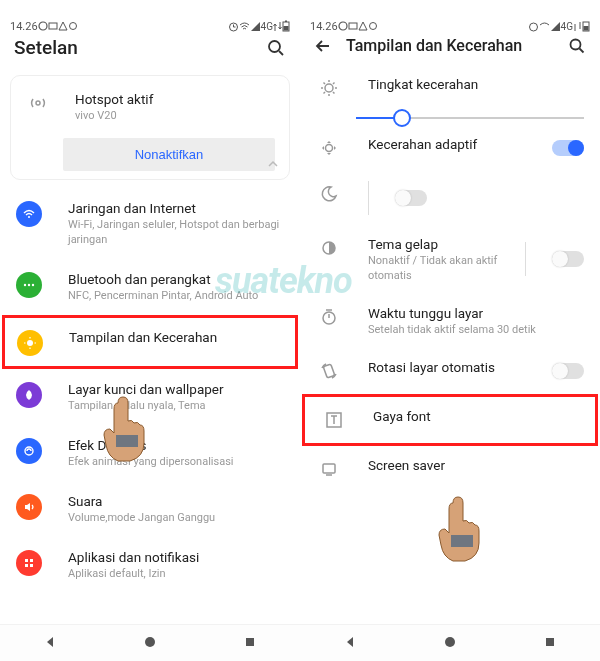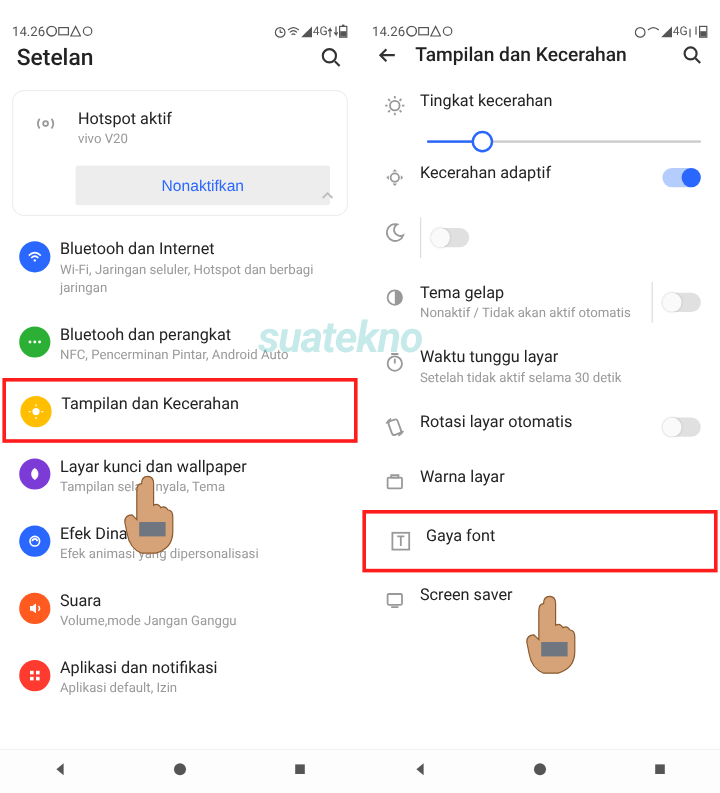--- a/index.html
+++ b/index.html
@@ -60,21 +60,21 @@
   .card {
     margin: 6px 10px 8px 10px;
     border: 1px solid #eee;
     border-radius: 10px;
     padding: 14px 14px 8px 14px;
     position: relative;
     background: #fff;
   }
   .card-row {
     display: flex;
-    gap: 14px;
+    gap: 24px;
     align-items: flex-start;
   }
   .icon-circle {
     width: 26px;
     height: 26px;
     border-radius: 50%;
     display: flex;
     align-items: center;
     justify-content: center;
     flex-shrink: 0;
@@ -120,21 +120,21 @@
     bottom: 6px;
     right: 10px;
     color: #bbb;
   }
   .list {
     flex: 1;
     overflow: hidden;
   }
   .list-item {
     display: flex;
-    gap: 8px;
+    gap: 26px;
     align-items: flex-start;
     padding: 11px 16px;
     position: relative;
   }
   .list-item.compact {
     padding: 10px 16px;
   }
   .highlight {
     border: 3px solid #ff1c1c;
     margin: 0 2px;
@@ -312,21 +312,21 @@
 
   <div class="list">
     <div class="list-item">
       <span class="icon-circle" style="background:#2a67ff">
             <svg width="14" height="14" viewBox="0 0 14 14">
               <path d="M2 6 Q7 1 12 6 M4 8 Q7 5 10 8" fill="none" stroke="#fff" stroke-width="1.4"></path>
               <circle cx="7" cy="10" r="1" fill="#fff"></circle>
             </svg>
           </span>
       <div class="item-text">
-        <div class="item-title">Bluetooh dan Internet</div>
+        <div class="item-title">Jaringan dan Internet</div>
         <div class="item-sub">Wi-Fi, Jaringan seluler, Hotspot dan berbagi jaringan</div>
       </div>
     </div>
     <div class="list-item">
       <span class="icon-circle" style="background:#2bb035">
             <svg width="14" height="14" viewBox="0 0 14 14">
               <circle cx="3" cy="7" r="1.2" fill="#fff"></circle>
               <circle cx="7" cy="7" r="1.2" fill="#fff"></circle>
               <circle cx="11" cy="7" r="1.2" fill="#fff"></circle>
             </svg>
@@ -571,31 +571,20 @@
             </svg>
           </span>
       <div class="item-text">
             <div class="item-title">Rotasi layar otomatis</div>
           </div>
       <div class="toggle off">
             <div class="knob"></div>
           </div>
     </div>
 
-    <div class="list-item compact">
-      <span class="icon-plain">
-            <svg width="20" height="20" viewBox="0 0 20 20">
-              <rect x="4" y="6" width="12" height="9" rx="1" fill="none" stroke="#999" stroke-width="1.5"></rect>
-              <path d="M7 4 L13 4 L13 6 L7 6 Z" fill="none" stroke="#999" stroke-width="1.5"></path>
-            </svg>
-          </span>
-      <div class="item-text">
-            <div class="item-title">Warna layar</div>
-          </div>
-    </div>
 
 
     <div class="list-item compact highlight">
       <span class="icon-plain">
             <svg width="20" height="20" viewBox="0 0 20 20">
               <rect x="3" y="3" width="14" height="14" fill="none" stroke="#999" stroke-width="1.5"></rect>
               <path d="M7 6 L13 6 M10 6 L10 14" fill="none" stroke="#999" stroke-width="1.5"></path>
             </svg>
           </span>
       <div class="item-text">

